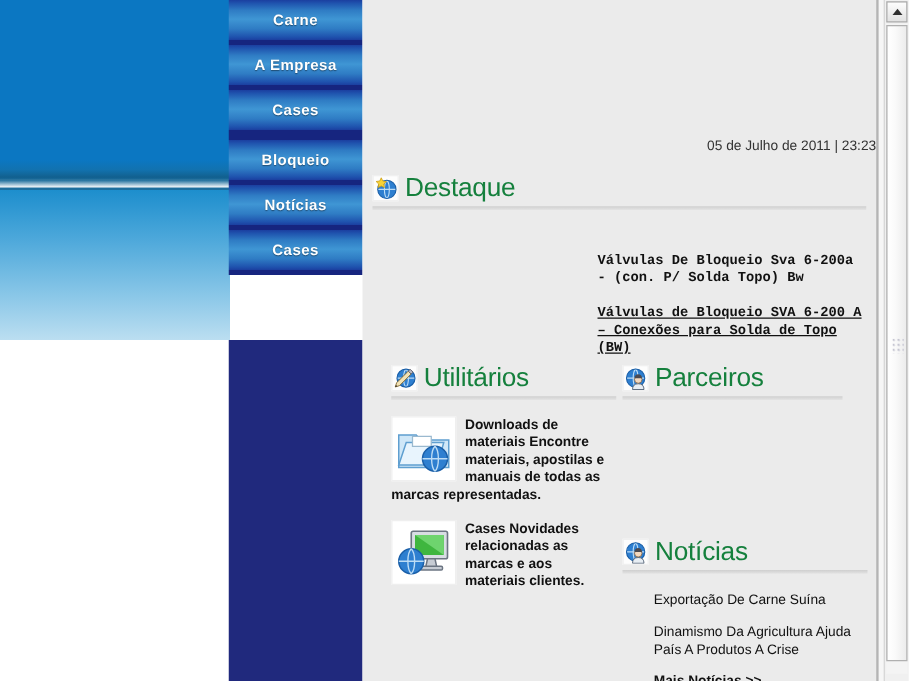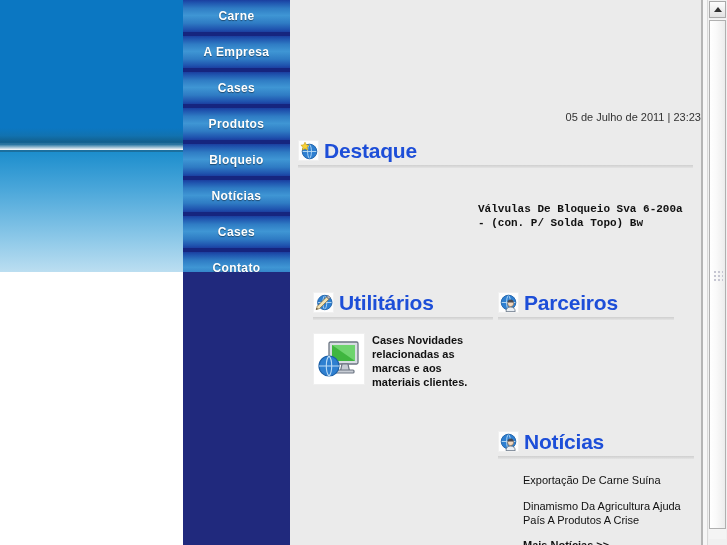--- a/index.html
+++ b/index.html
@@ -100,21 +100,21 @@
 
   
   .sec{
     position:absolute;
   }
   .sec-head{
     display:flex;align-items:flex-end;gap:5px;
     height:26px;
   }
   .sec-title{
-    font-size:21px;font-weight:bold;color:#1d4ed8;
+    font-size:21px;font-weight:normal;color:#15803d;
     line-height:21px;
     letter-spacing:-0.2px;
   }
   .sec-rule{
     margin-top:4px;
     height:3px;
     background:linear-gradient(to bottom,#cfcfcf 0%,#d9d9d9 50%,#e4e4e4 100%);
   }
 
   .icon{
@@ -230,43 +230,37 @@
     <div class="menu-item">
       <span>A Empresa</span>
     </div>
     <div class="menu-sep"></div>
 
     <div class="menu-item">
       <span>Cases</span>
     </div>
     <div class="menu-sep"></div>
 
-    <div class="menu-item">
-      <span>Produtos</span>
-    </div>
     <div class="menu-sep"></div>
 
     <div class="menu-item">
       <span>Bloqueio</span>
     </div>
     <div class="menu-sep"></div>
 
     <div class="menu-item">
       <span>Notícias</span>
     </div>
     <div class="menu-sep"></div>
 
     <div class="menu-item">
       <span>Cases</span>
     </div>
     <div class="menu-sep"></div>
 
-    <div class="menu-item">
-      <span>Contato</span>
-    </div>
 
   </div>
   <div class="menu-navy-below"></div>
 
   <div class="content">
 
     <div class="date">05 de Julho de 2011 | 23:23</div>
 
     <div class="sec" id="sec-destaque">
       <div class="sec-head">
@@ -276,39 +270,54 @@
             <path d="M3.2 10.5h14.6M10.5 3.2c2.6 2.6 2.6 12 0 14.6M10.5 3.2c-2.6 2.6-2.6 12 0 14.6" stroke="#bcdcf5" stroke-width="0.9" fill="none"></path>
             <circle cx="10.5" cy="10.5" r="7.3" fill="none" stroke="#1a5fa8" stroke-width="0.9"></circle>
             <path d="M6 1.2l1.25 2.6 2.85.4-2.05 2 .5 2.85L6 7.7 3.45 9.05l.5-2.85-2.05-2 2.85-.4z" fill="#f7d236" stroke="#c89a10" stroke-width="0.6"></path>
           </svg>
         </span>
         <span class="sec-title">Destaque</span>
       </div>
       <div class="sec-rule"></div>
       <div class="destaque-body">
         <div class="destaque-item">Válvulas De Bloqueio Sva 6-200a - (con. P/ Solda Topo) Bw</div>
+        <div class="destaque-item destaque-link">Válvulas de Bloqueio SVA 6-200 A – Conexões para Solda de Topo (BW)</div>
       </div>
     </div>
 
     <div class="sec" id="sec-util">
       <div class="sec-head">
         <span class="icon">
           <svg viewBox="0 0 19 19">
             <circle cx="10.8" cy="9.5" r="7.2" fill="#2e7fd0"></circle>
             <path d="M3.6 9.5h14.4M10.8 2.3c2.6 2.6 2.6 11.8 0 14.4M10.8 2.3c-2.6 2.6-2.6 11.8 0 14.4" stroke="#bcdcf5" stroke-width="0.9" fill="none"></path>
             <circle cx="10.8" cy="9.5" r="7.2" fill="none" stroke="#1a5fa8" stroke-width="0.9"></circle>
             <path d="M2.2 16.6l1.1-3.4L12.6 3.9l2.3 2.3-9.3 9.3z" fill="#f2e2b4" stroke="#7b6028" stroke-width="0.7"></path>
             <path d="M12.6 3.9l2.3 2.3 1.5-1.5-2.3-2.3z" fill="#b9b9c2" stroke="#60606a" stroke-width="0.7"></path>
             <path d="M2.2 16.6l1.7-.6-1.1-1.1z" fill="#2c2c2c"></path>
           </svg>
         </span>
         <span class="sec-title">Utilitários</span>
       </div>
       <div class="sec-rule"></div>
 
+      <div class="util-entry">
+        <span class="thumb">
+          <svg viewBox="0 0 46 46">
+            <path d="M3 12h14l3.5 4H43v22H3z" fill="#cfe7f8" stroke="#5f9fd0" stroke-width="1.2"></path>
+            <path d="M9 18h30l-5 18H3z" fill="#e8f4fd" stroke="#5f9fd0" stroke-width="1.2"></path>
+            <path d="M14 13h15v8H14z" fill="#ffffff" stroke="#9ab9cf" stroke-width="1"></path>
+            <circle cx="32" cy="31" r="10" fill="#2e7fd0" stroke="#1a5fa8" stroke-width="1.2"></circle>
+            <path d="M22 31h20M32 21c3.6 3.6 3.6 16.4 0 20M32 21c-3.6 3.6-3.6 16.4 0 20" stroke="#bcdcf5" stroke-width="1.1" fill="none"></path>
+          </svg>
+        </span>
+        <span class="util-title">Downloads de materiais</span>
+        <span class="util-desc">Encontre materiais, apostilas e manuais de todas as marcas representadas.</span>
+        <div class="clear"></div>
+      </div>
 
       <div class="util-entry">
         <span class="thumb">
           <svg viewBox="0 0 46 46">
             <rect x="13" y="6" width="29" height="22" rx="1.5" fill="#d8dde3" stroke="#6c7582" stroke-width="1.3"></rect>
             <rect x="16" y="9" width="23" height="16" fill="#3fb63f"></rect>
             <path d="M16 9l23 16V9z" fill="#6ed46e"></path>
             <path d="M26 28l-1.5 7h9l-1.5-7z" fill="#c7ccd4" stroke="#6c7582" stroke-width="1.2"></path>
             <rect x="20" y="34" width="18" height="3" rx="1" fill="#c7ccd4" stroke="#6c7582" stroke-width="1.2"></rect>
             <circle cx="13" cy="30" r="10" fill="#2e7fd0" stroke="#1a5fa8" stroke-width="1.2"></circle>

